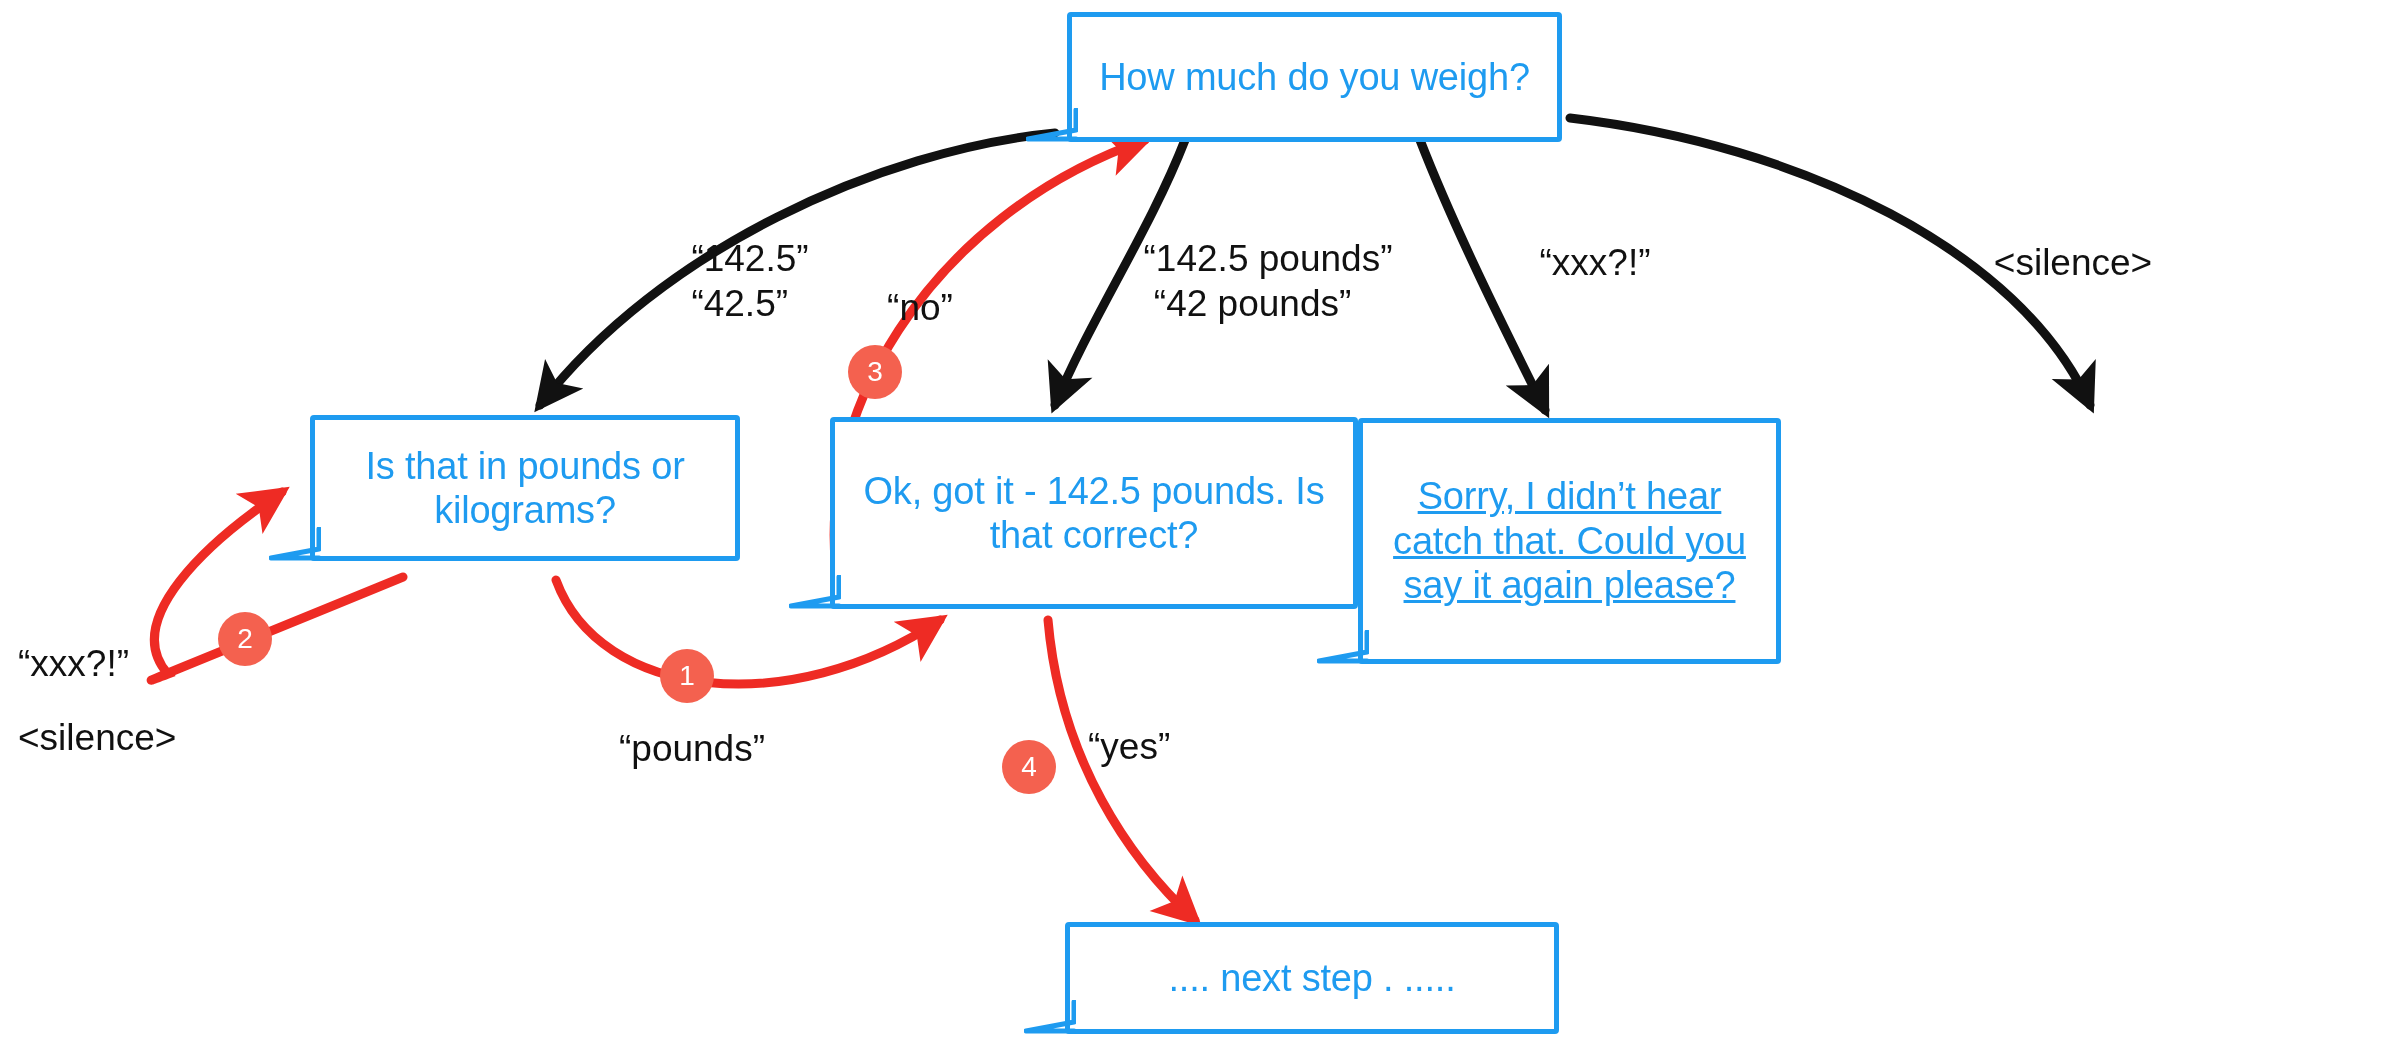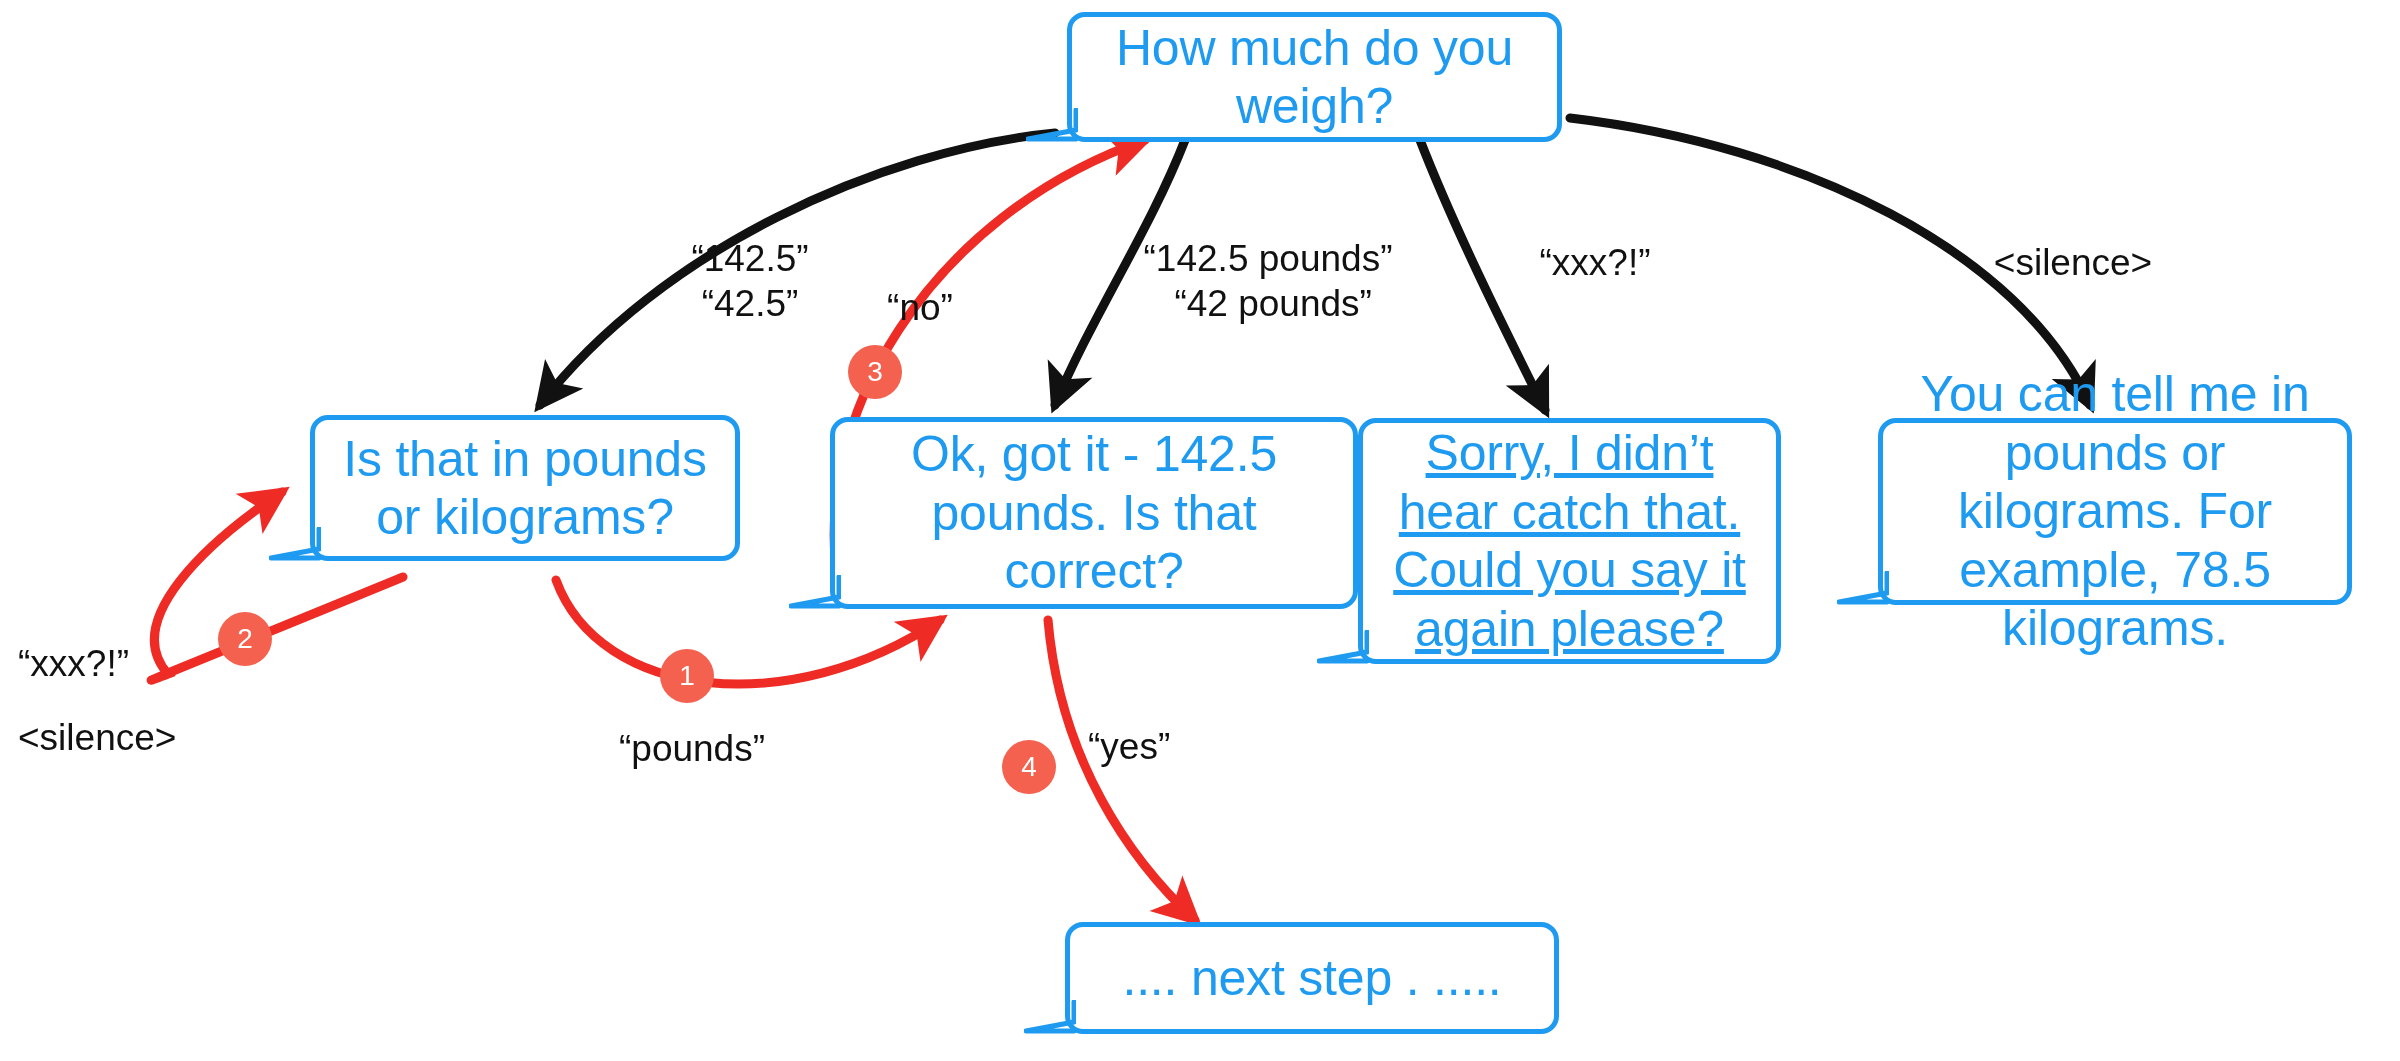--- a/index.html
+++ b/index.html
@@ -10,28 +10,28 @@
     font-family:"Liberation Sans","DejaVu Sans",sans-serif;
     overflow:hidden;
   }
   #edges{position:absolute;left:0;top:0;width:2400px;height:1061px;}
 
   
   .bubble{
     position:absolute;
     box-sizing:border-box;
     border:5px solid #1E9BF0;
-    border-radius:18px;
+    border-radius:4px;
     background:#ffffff;
     color:#1E9BF0;
     display:flex;
     align-items:center;
     justify-content:center;
     text-align:center;
-    font-size:50px;
+    font-size:38px;
     line-height:1.17;
     letter-spacing:-0.2px;
     z-index:3;
   }
   .bubble .txt{display:block;padding:0 10px;}
   
   .bubble .tail{
     position:absolute;
     left:-46px;
     bottom:-5px;
@@ -44,21 +44,21 @@
 
   
   .elabel{
     position:absolute;
     color:#111111;
     font-size:37px;
     line-height:1.22;
     white-space:pre;
     z-index:4;
   }
-  .elabel.center{transform:translateX(-50%);text-align:center;}
+  .elabel.center{transform:translateX(-50%);text-align:left;}
 
   
   .badge{
     position:absolute;
     width:54px;height:54px;
     border-radius:50%;
     background:#F4614F;
     color:#ffffff;
     font-size:28px;
     display:flex;align-items:center;justify-content:center;
@@ -132,28 +132,20 @@
 
   <div class="bubble" style="left:1358px;top:418px;width:423px;height:246px;text-decoration:underline;">
     <span class="txt">Sorry, I didn’t hear catch that. Could you say it again please?</span>
     <span class="tail">
       <svg width="52" height="34" viewBox="0 0 52 34">
           <path d="M50,2 L50,22 L2,31 L50,31" fill="none" stroke="#1E9BF0" stroke-width="5" stroke-linejoin="round" stroke-linecap="round"></path>
         </svg>
     </span>
   </div>
 
-  <div class="bubble" style="left:1878px;top:418px;width:474px;height:187px;">
-    <span class="txt">You can tell me in pounds or kilograms. For example,  78.5 kilograms.</span>
-    <span class="tail">
-      <svg width="52" height="34" viewBox="0 0 52 34">
-          <path d="M50,2 L50,22 L2,31 L50,31" fill="none" stroke="#1E9BF0" stroke-width="5" stroke-linejoin="round" stroke-linecap="round"></path>
-        </svg>
-    </span>
-  </div>
 
   <div class="bubble" style="left:1065px;top:922px;width:494px;height:112px;">
     <span class="txt">.... next step . .....</span>
     <span class="tail">
       <svg width="52" height="34" viewBox="0 0 52 34">
           <path d="M50,2 L50,22 L2,31 L50,31" fill="none" stroke="#1E9BF0" stroke-width="5" stroke-linejoin="round" stroke-linecap="round"></path>
         </svg>
     </span>
   </div>
 

